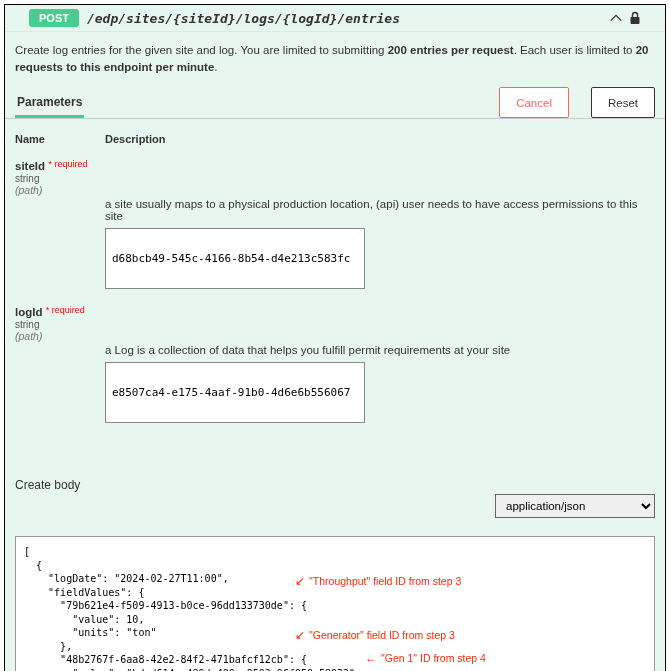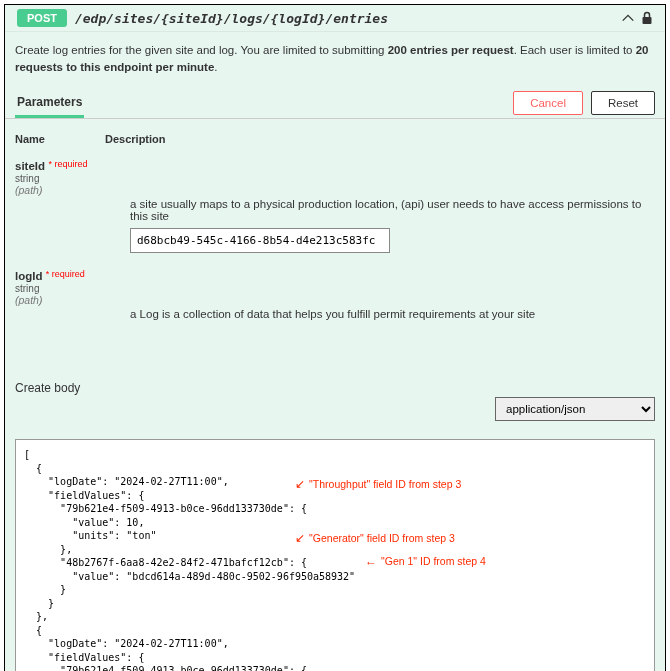--- a/index.html
+++ b/index.html
@@ -1,42 +1,42 @@
 <!DOCTYPE html>
 <html><head>
 <meta charset="utf-8">
 <style>
   * { box-sizing: border-box; margin: 0; padding: 0; }
   body { font-family: -apple-system, BlinkMacSystemFont, "Segoe UI", Helvetica, Arial, sans-serif; font-size: 12px; color: #333; background: #fff; width: 670px; }
   .endpoint { border: 1px solid #000; margin: 4px; }
-  .endpoint-header { background: #e8f6f0; display: flex; align-items: center; padding: 4px 12px; gap: 8px; }
+  .endpoint-header { background: #e8f6f0; display: flex; align-items: center; padding: 4px 24px; gap: 8px; }
   .method-badge { background: #49cc90; color: #fff; font-weight: bold; padding: 3px 10px; border-radius: 3px; font-size: 11px; }
   .path { font-family: Menlo, monospace; font-weight: bold; font-size: 13px; flex: 1; font-style: italic; }
   .header-icons { display: flex; gap: 6px; align-items: center; }
   .chevron svg, .lock-icon svg { display: block; }
   .desc { padding: 10px 10px 12px 10px; font-size: 11.5px; line-height: 1.45; background: #e8f6f0; border-top: 1px solid rgba(0,0,0,0.05); }
-  .param-bar { background: #e8f6f0; display: flex; align-items: center; padding: 0 10px; border-bottom: 1px solid #ccc; }
+  .param-bar { background: #e8f6f0; display: flex; padding: 0 10px; border-bottom: 1px solid #ccc; }
   .param-label { font-weight: bold; font-size: 12px; border-bottom: 3px solid #49cc90; padding: 8px 2px 6px 2px; }
   .spacer { flex: 1; }
   .btn { font-size: 11.5px; padding: 5px 16px; border-radius: 2px; cursor: pointer; background: #fff; }
-  .btn-cancel { border: 1.5px solid #ff6060; color: #ff6060; margin-right: 8px; }
+  .btn-cancel { border: 1.5px solid #ff6060; color: #ff6060; margin-right: 22px; }
   .btn-reset { border: 1.5px solid #333; color: #333; }
   .param-table { background: #e8f6f0; padding: 10px; }
   .param-head { display: flex; font-size: 11px; font-weight: bold; padding: 4px 0 8px 0; align-items: center; }
   .col-name { width: 90px; }
   .col-desc { flex: 1; }
-  .param-row { display: flex; align-items: flex-start; padding: 6px 0 10px 0; gap: 25px; }
+  .param-row { display: flex; align-items: flex-start; padding: 6px 0 10px 0; }
   .p-name { width: 90px; }
   .p-name .nm { font-weight: bold; font-size: 11.5px; }
   .p-name .req { color: #ff0000; font-size: 9px; vertical-align: top; }
   .p-name .type { font-size: 10px; color: #555; font-weight: normal; }
   .p-name .loc { font-size: 10.5px; color: #777; font-style: italic; }
   .p-desc { flex: 1; }
   .p-desc .text { font-size: 11.5px; margin-bottom: 6px; margin-top: 39px; }
-  .p-desc input[type=text] { width: 260px; padding: 5px 6px; border: 1px solid #888; font-family: Menlo, monospace; font-size: 11px; background: #fff; }
+  .p-desc input[type=text] { width: 260px; padding: 23px 6px; border: 1px solid #888; font-family: Menlo, monospace; font-size: 11px; background: #fff; }
   .reqbody-bar { background: #e8f6f0; display: flex; align-items: center; padding: 8px 10px; }
   .reqbody-bar select { padding: 4px 6px; font-size: 11.5px; border: 1px solid #666; min-width: 160px; margin-top: 43px; }
   .body-area { background: #e8f6f0; padding: 10px; }
   .code-wrap { position: relative; }
   textarea.code { width: 100%; height: 300px; padding: 8px; border: 1px solid #999; font-family: Menlo, monospace; font-size: 10px; line-height: 1.35; resize: vertical; background: #fff; white-space: pre; overflow: auto; }
   .annot { position: absolute; font-size: 10.5px; color: #ff2a00; display: flex; align-items: center; gap: 4px; pointer-events: none; }
   .annot .arrow { color: #ff2a00; font-size: 12px; }
   .actions { background: #e8f6f0; display: flex; gap: 0; padding: 10px; }
   .btn-exec { flex: 1; background: #4990e2; color: #fff; border: 1px solid #3a7ac0; padding: 6px 0; font-weight: bold; font-size: 12px; }
   .btn-clear { flex: 1; background: #fff; color: #333; border: 1px solid #666; padding: 6px 0; font-weight: bold; font-size: 12px; }
@@ -94,20 +94,21 @@
     </div>
 
     <div class="param-row">
       <div class="p-name">
         <div><span class="nm">logId</span> <span class="req">* required</span></div>
         <div class="type">string</div>
         <div class="loc">(path)</div>
       </div>
       <div class="p-desc">
         <div class="text">a Log is a collection of data that helps you fulfill permit requirements at your site</div>
+        <input type="text" value="e8507ca4-e175-4aaf-91b0-4d6e6b556067" style="">
       </div>
     </div>
   </div>
 
   <div class="reqbody-bar">
     <span>Create body</span>
     <span class="spacer"></span>
     <select>
       <option>application/json</option>
     </select>

